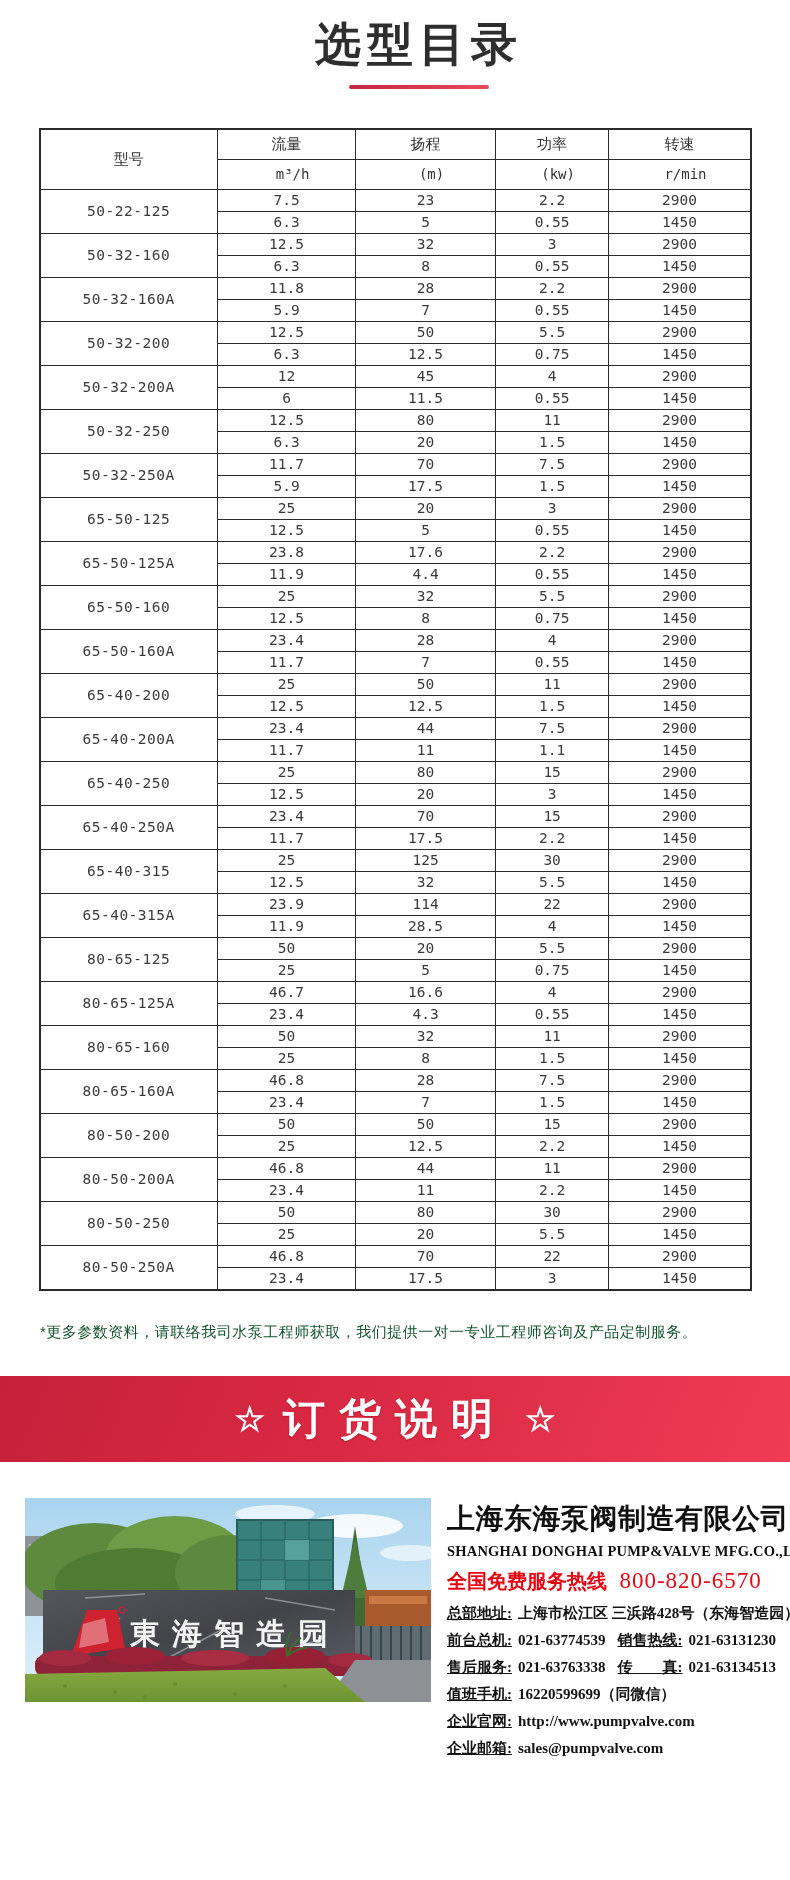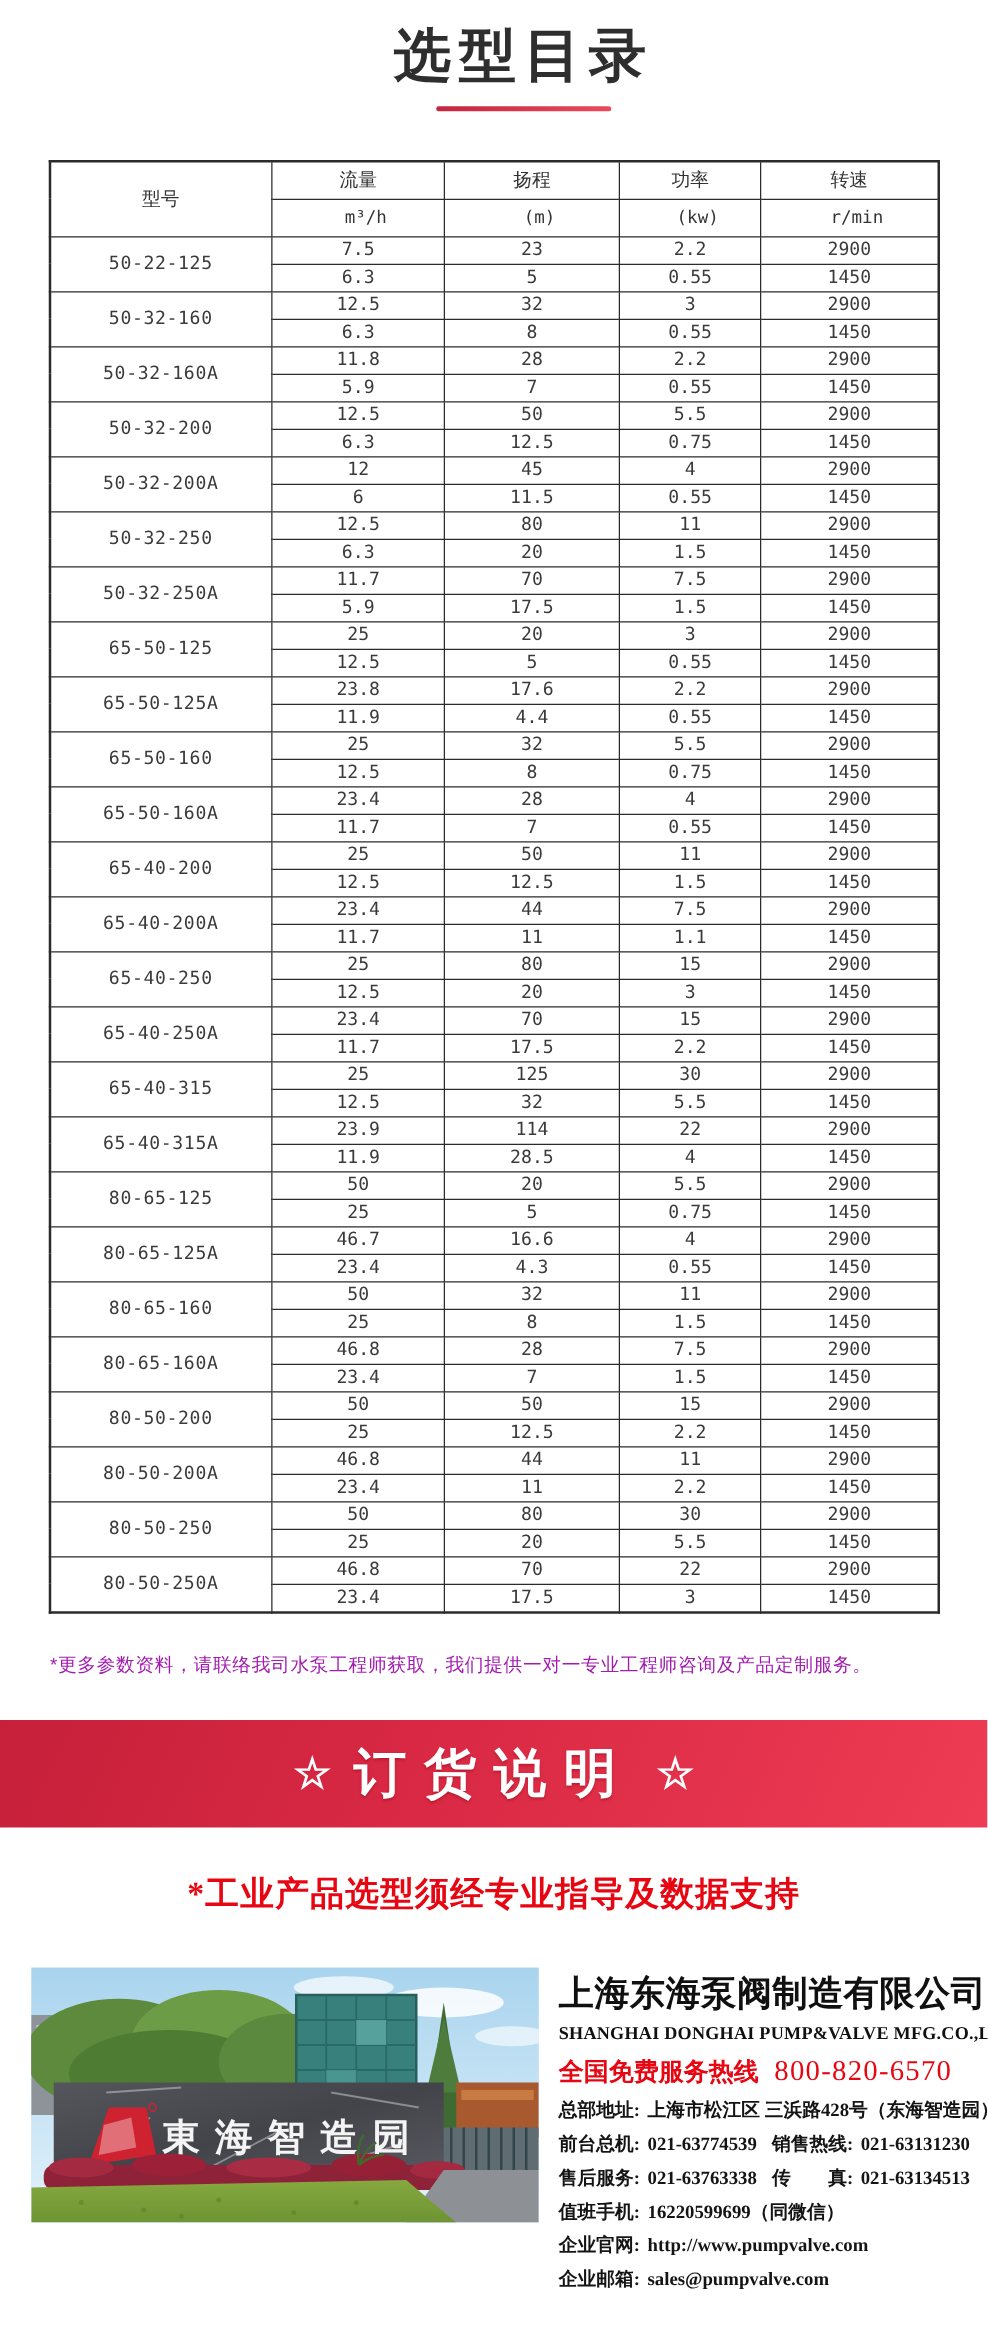--- a/index.html
+++ b/index.html
@@ -36,21 +36,21 @@
   table.spec thead th.cn{font-family:"Liberation Sans",sans-serif;}
   table.spec tbody td{height:21px;font-size:14.5px;}
   table.spec tbody td.model{font-size:14.5px;letter-spacing:0.5px;}
   col.c-model{width:25.0%;}
   col.c-flow{width:19.5%;}
   col.c-head{width:19.6%;}
   col.c-power{width:16.0%;}
   col.c-speed{width:19.9%;}
   
   .footnote{
-    margin:32px 0 0 40px;font-size:15px;color:#a21caf;letter-spacing:0.5px;
+    margin:32px 0 0 40px;font-size:15px;color:#14532d;letter-spacing:0.5px;
   }
   
   .order-banner{
     margin-top:34px;height:86px;width:100%;
     background:linear-gradient(115deg,#c6203a 0%,#da2944 45%,#ee3c54 100%);
     display:flex;align-items:center;justify-content:center;
   }
   .order-banner .star{
     color:#ffffff;font-size:34px;font-weight:bold;margin:0 18px;
     line-height:1;
@@ -90,21 +90,21 @@
   }
   .hotline .hl-number{
     font-family:"Liberation Serif",serif;font-weight:normal;
     font-size:23px;color:#e60713;margin-left:8px;letter-spacing:1px;
   }
   .contact-list{margin-top:5px;}
   .contact-row{
     font-family:"Liberation Serif",serif;font-weight:bold;
     font-size:15px;color:#141414;line-height:27px;white-space:nowrap;
   }
-  .contact-row .c-label{display:inline-block;}
+  .contact-row .c-label{display:inline-block;text-decoration:underline;}
   .contact-row .c-value{margin-left:6px;}
   .contact-row .c-label2{margin-left:12px;}
 </style>
 </head>
 <body>
 
 <div class="page-head">
   <h1 class="page-title">选型目录</h1>
   <div class="title-underline"></div>
 </div>
@@ -465,21 +465,20 @@
 
 <div class="footnote">*更多参数资料，请联络我司水泵工程师获取，我们提供一对一专业工程师咨询及产品定制服务。</div>
 
 <div class="order-banner">
   <span class="star">☆</span>
   <span class="banner-title">订货说明</span>
   <span class="star">☆</span>
 </div>
 
 <div class="order-notes">
-  <div class="note-line">*工业产品选型须经专业指导及数据支持</div>
 </div>
 
 <div class="company-section">
 
   <svg class="factory-photo" viewBox="0 0 406 204" xmlns="http://www.w3.org/2000/svg" preserveAspectRatio="none">
     <defs>
       <linearGradient id="sky" x1="0" y1="0" x2="0" y2="1">
         <stop offset="0" stop-color="#a9d4ee"></stop>
           <stop offset="1" stop-color="#e3f2fb"></stop>
       </linearGradient>

